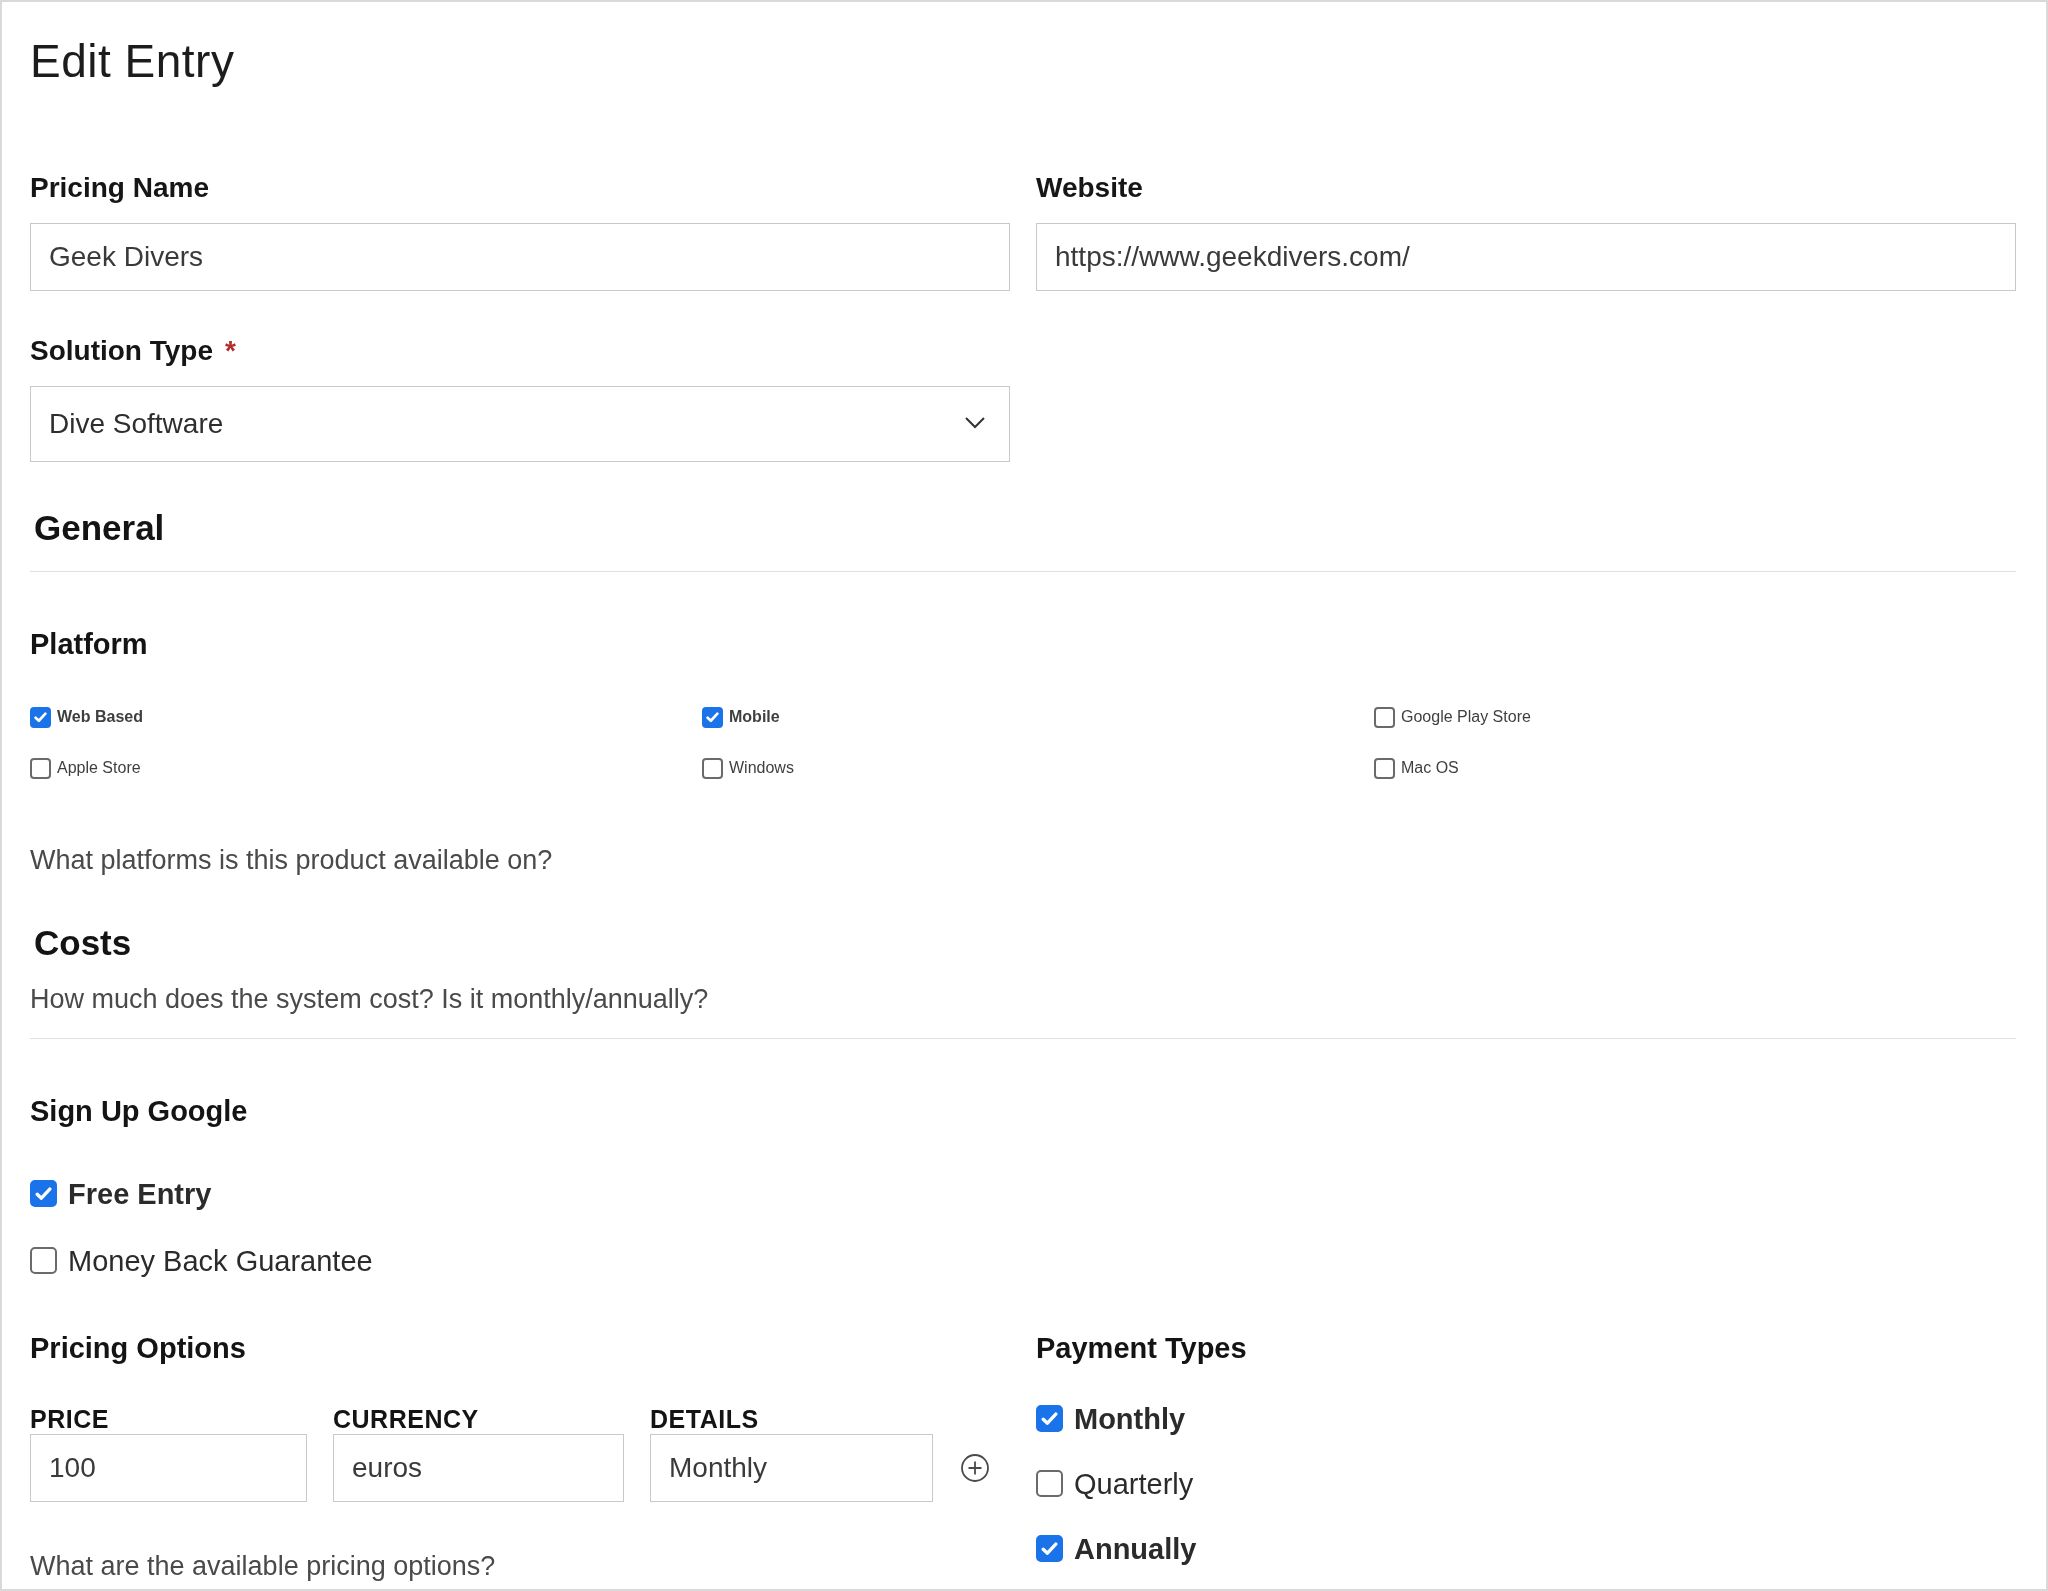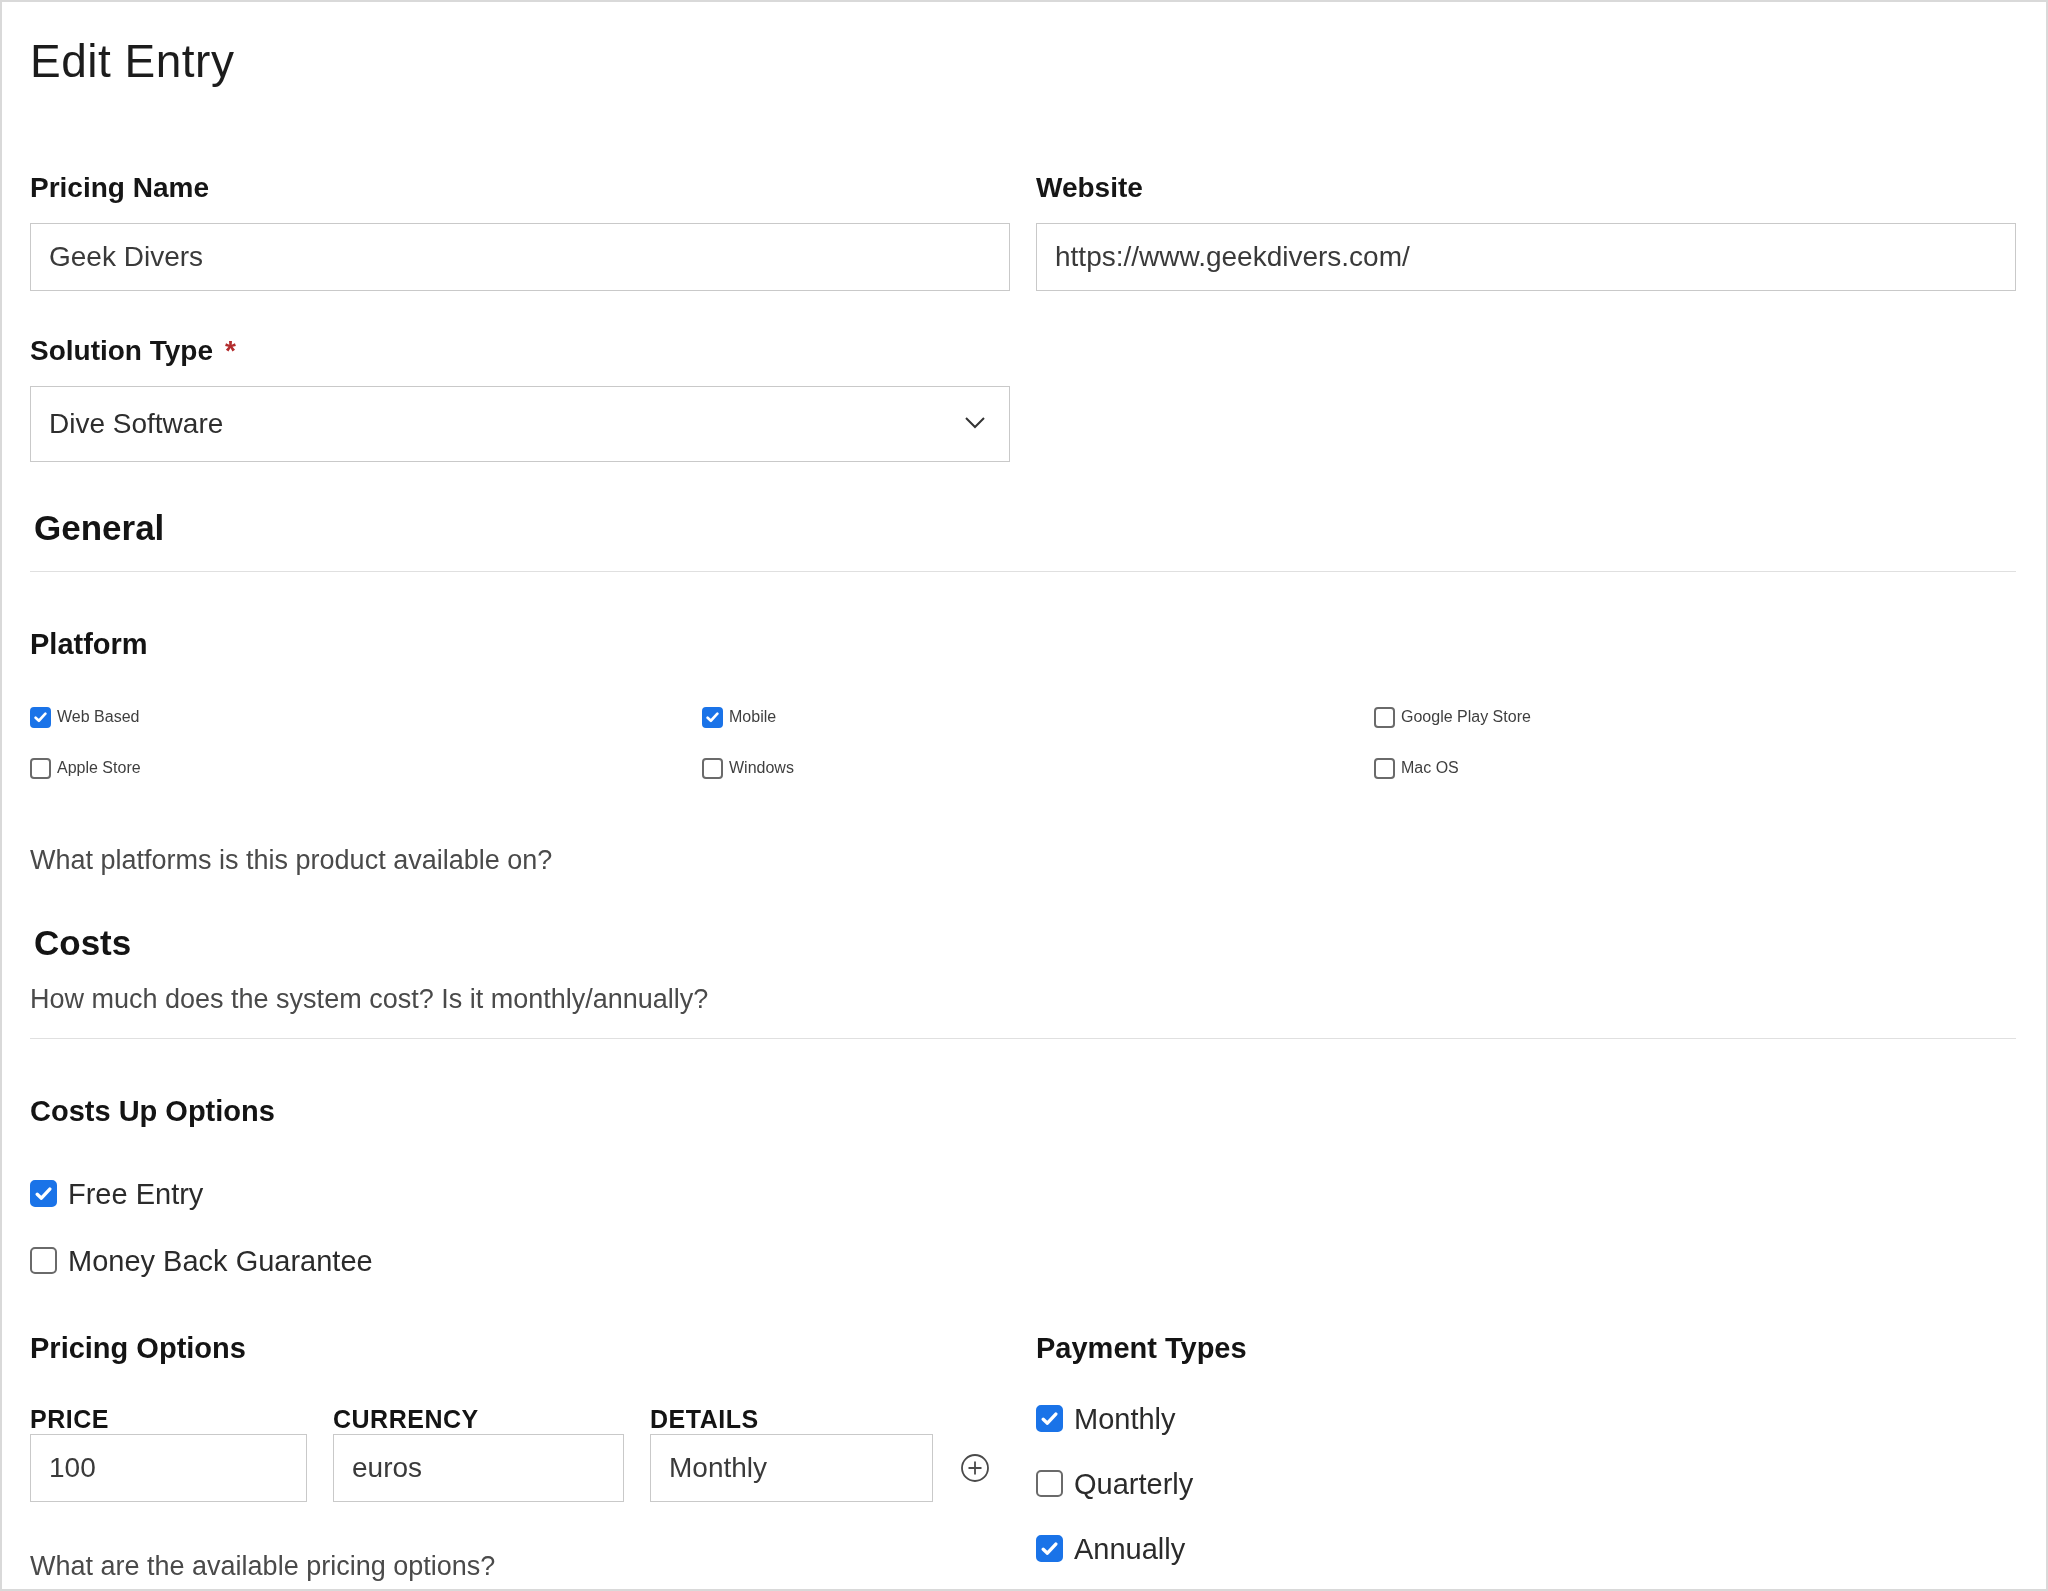--- a/index.html
+++ b/index.html
@@ -56,21 +56,21 @@
   }
 
   .cbrow { display: inline-flex; align-items: center; cursor: pointer; }
   .cb {
     flex: none; display: flex; align-items: center; justify-content: center;
     background: #fff; border: 2px solid #6a6a6a;
   }
   .cb .tick { display: none; }
   .cbrow.on .cb { background: #1a73e8; border-color: #1a73e8; }
   .cbrow.on .cb .tick { display: block; }
-  .cbrow.on .cblabel { font-weight: 400; color: #141414; }
+  .cbrow.on .cblabel { font-weight: 700; color: #141414; }
 
   .cbrow.sm .cb { width: 21px; height: 21px; border-radius: 4px; }
   .cbrow.sm .cb .tick { width: 13px; height: 11px; }
   .cbrow.sm .cblabel { font-size: 16px; color: #3f3f3f; margin-left: 6px; line-height: 20px; }
 
   .cbrow.lg .cb { width: 27px; height: 27px; border-radius: 5px; }
   .cbrow.lg .cb .tick { width: 17px; height: 14px; }
   .cbrow.lg .cblabel { font-size: 29px; color: #2b2b2b; margin-left: 11px; line-height: 34px; }
 
   .desc { color: #4a4a4a; font-size: 27px; line-height: 34px; }
@@ -163,21 +163,21 @@
       <span class="cblabel">Mac OS</span>
     </label>
   </div>
 
   <div class="desc platform-desc">What platforms is this product available on?</div>
 
   <h2 class="section-heading">Costs</h2>
   <div class="desc costs-desc">How much does the system cost? Is it monthly/annually?</div>
   <hr class="rule">
 
-  <h3 class="group-heading">Costs Up Options</h3>
+  <h3 class="group-heading">Sign Up Google</h3>
 
   <div class="signup-list">
     <label class="cbrow lg on">
       <span class="cb">
           <svg class="tick" viewBox="0 0 12 10">
             <path d="M1.5 5.2 4.5 8 10.5 1.5" fill="none" stroke="#fff" stroke-width="2.4" stroke-linecap="round" stroke-linejoin="round"></path>
           </svg>
         </span>
       <span class="cblabel">Free Entry</span>
     </label>

